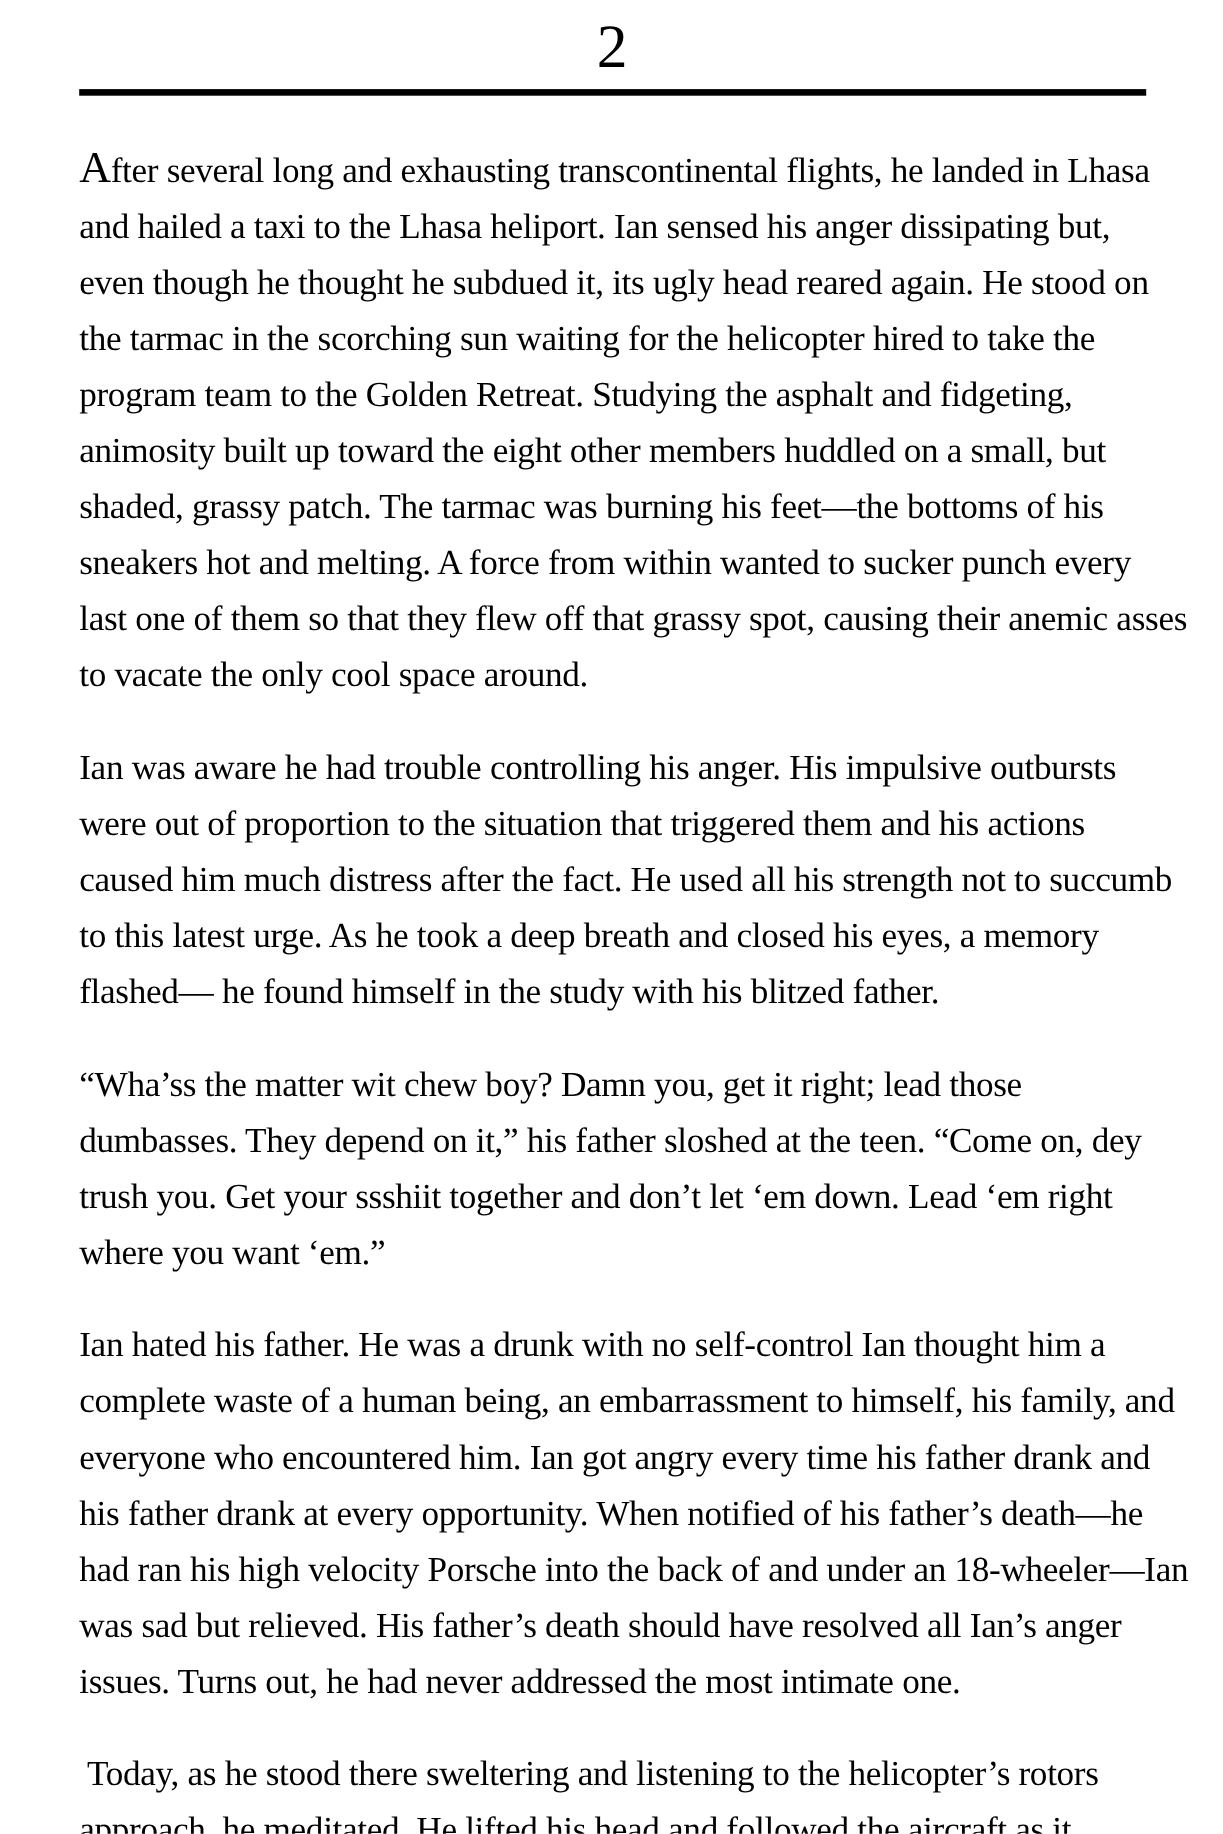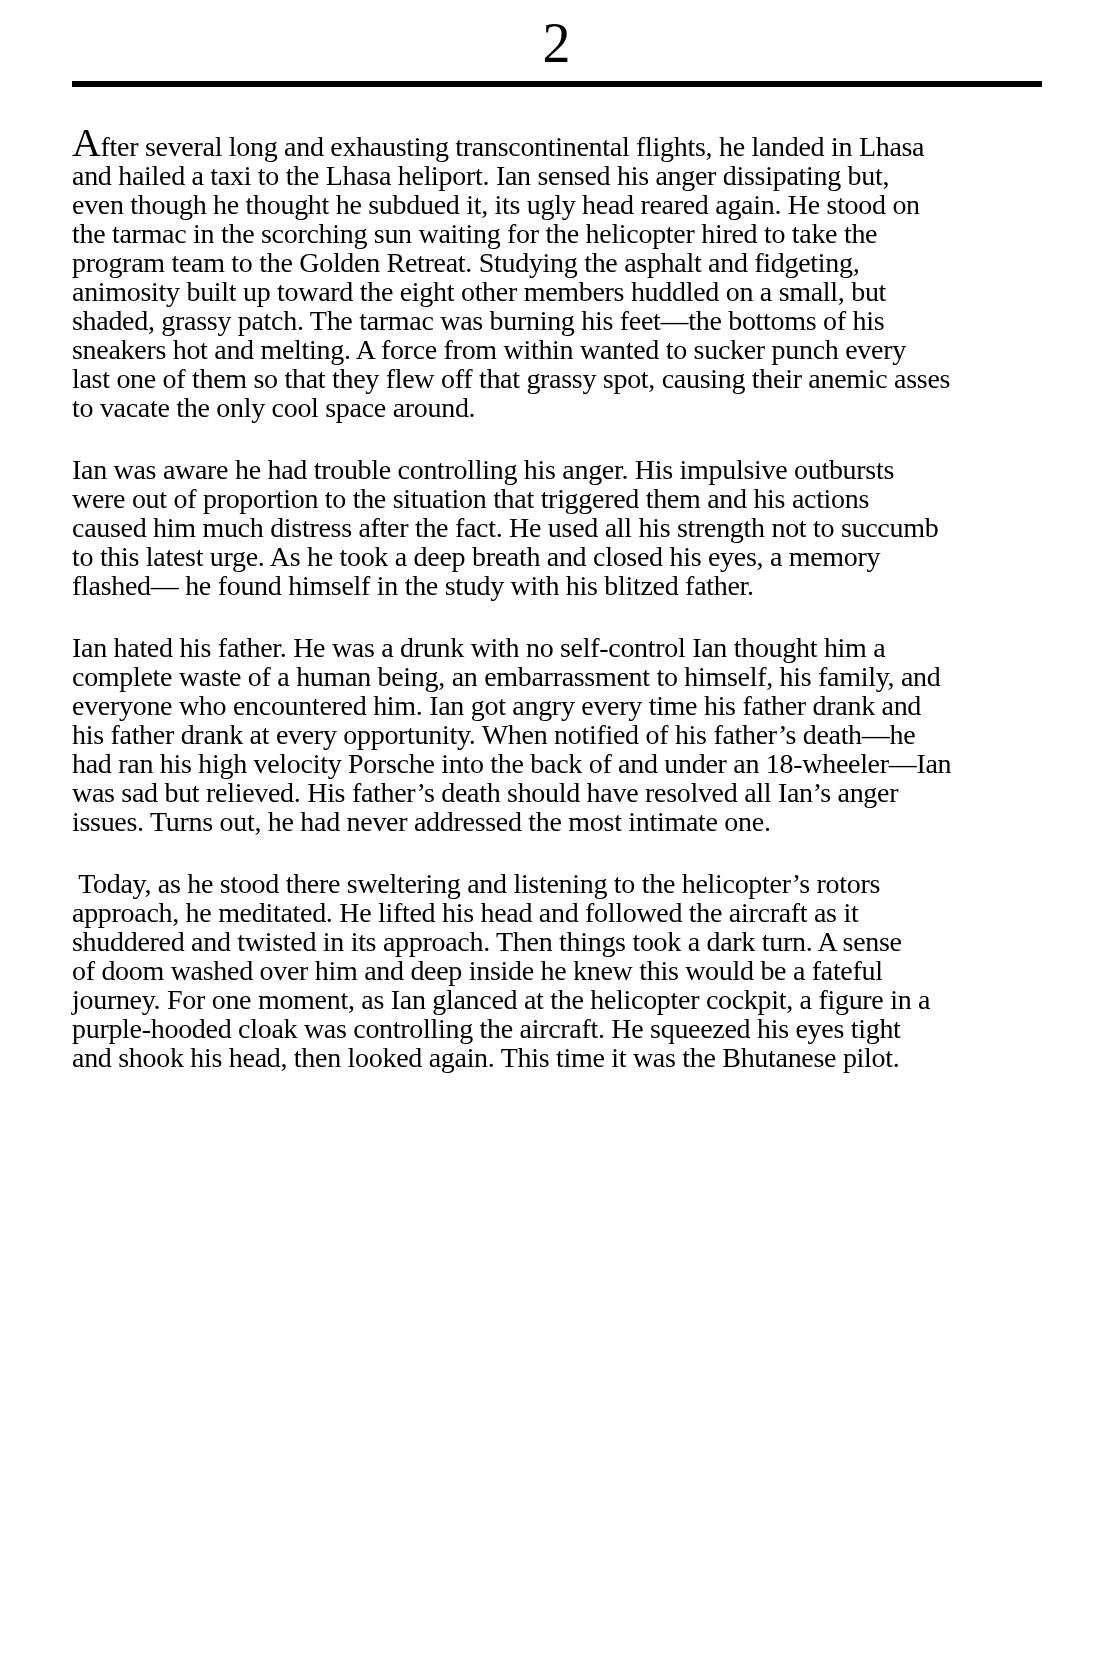--- a/index.html
+++ b/index.html
@@ -32,22 +32,22 @@
     margin-top: 9px;
   }
   .chapter-title {
     font-size: 45px;
     line-height: 50px;
     font-weight: normal;
     margin: 2px 0 0 0;
     letter-spacing: 0.5px;
   }
   .body-text p {
-    font-size: 28px;
-    line-height: 29px;
+    font-size: 32px;
+    line-height: 51px;
     margin: 33px 0 0 0;
     letter-spacing: -0.3px;
     white-space: pre;
   }
   .body-text p.first {
     margin-top: 42px;
   }
   .body-text p.first::first-letter {
     font-size: 40px;
     line-height: 28px;
@@ -70,20 +70,24 @@
 animosity built up toward the eight other members huddled on a small, but
 shaded, grassy patch. The tarmac was burning his feet—the bottoms of his
 sneakers hot and melting. A force from within wanted to sucker punch every
 last one of them so that they flew off that grassy spot, causing their anemic asses
 to vacate the only cool space around.</p>
       <p>Ian was aware he had trouble controlling his anger. His impulsive outbursts
 were out of proportion to the situation that triggered them and his actions
 caused him much distress after the fact. He used all his strength not to succumb
 to this latest urge. As he took a deep breath and closed his eyes, a memory
 flashed— he found himself in the study with his blitzed father.</p>
+      <p>“Wha’ss the matter wit chew boy? Damn you, get it right; lead those
+dumbasses. They depend on it,” his father sloshed at the teen. “Come on, dey
+trush you. Get your ssshiit together and don’t let ‘em down. Lead ‘em right
+where you want ‘em.”</p>
       <p>Ian hated his father. He was a drunk with no self-control Ian thought him a
 complete waste of a human being, an embarrassment to himself, his family, and
 everyone who encountered him. Ian got angry every time his father drank and
 his father drank at every opportunity. When notified of his father’s death—he
 had ran his high velocity Porsche into the back of and under an 18-wheeler—Ian
 was sad but relieved. His father’s death should have resolved all Ian’s anger
 issues. Turns out, he had never addressed the most intimate one.</p>
       <p> Today, as he stood there sweltering and listening to the helicopter’s rotors
 approach, he meditated. He lifted his head and followed the aircraft as it
 shuddered and twisted in its approach. Then things took a dark turn. A sense

